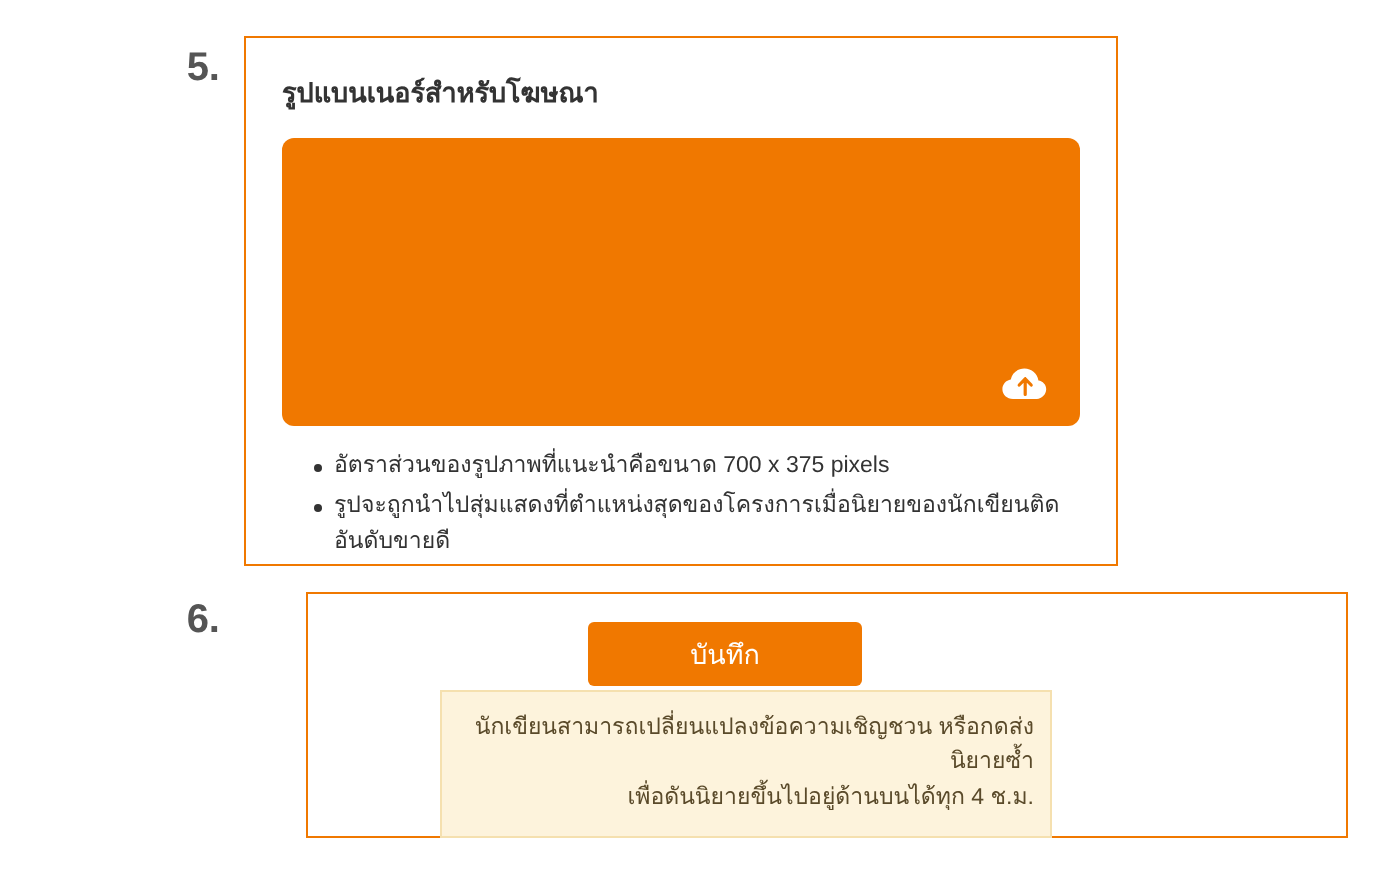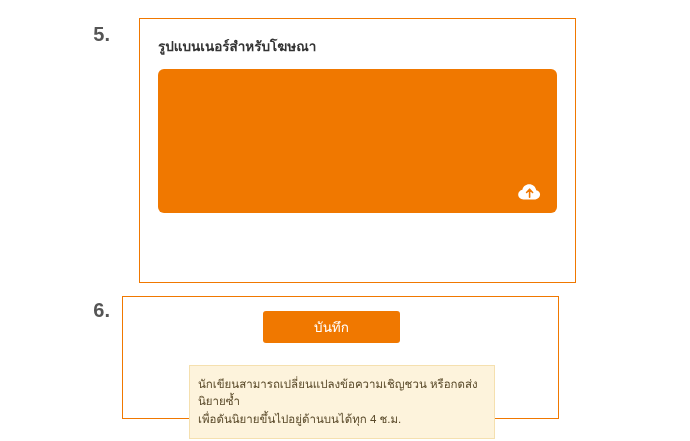--- a/index.html
+++ b/index.html
@@ -43,21 +43,20 @@
     left: 80px;
     top: 18px;
   }
   #step5 .step-number {
     margin-top: 6px;
   }
   #panel5 {
     width: 437px;
     height: 265px;
     padding: 14px 18px 0 18px;
-    margin-left: 17px;
   }
   .panel-title {
     font-size: 13.5px;
     font-weight: bold;
     color: #333333;
     margin: 2px 0 12px 0;
   }
   .banner-dropzone {
     width: 100%;
     height: 144px;
@@ -98,24 +97,25 @@
 
   
   #step6 {
     left: 80px;
     top: 296px;
   }
   #step6 .step-number {
     margin-top: 4px;
   }
   #panel6 {
-    width: 437px;
+    width: 521px;
     height: 123px;
     padding: 0;
     position: relative;
+    margin-left: 31px;
   }
   .save-button {
     position: absolute;
     left: 140px;
     top: 14px;
     width: 137px;
     height: 32px;
     background: #F07800;
     color: #ffffff;
     font-size: 13.5px;
@@ -123,27 +123,27 @@
     border-radius: 3px;
     cursor: pointer;
     font-family: "Liberation Sans", sans-serif;
     display: flex;
     align-items: center;
     justify-content: center;
   }
   .note-box {
     position: absolute;
     left: 66px;
-    top: 68px;
+    top: 48px;
     width: 306px;
     padding: 10px 8px;
     background: #FDF3DC;
     border: 1px solid #F5E0AF;
     box-sizing: border-box;
-    text-align: left;
+    text-align: right;
     font-size: 11.5px;
     color: #5a4a2a;
     line-height: 1.5;
   }
   .note-line {
     display: block;
   }
 </style>
 </head>
 <body>
@@ -155,20 +155,24 @@
 
     <div class="banner-dropzone">
       <span class="upload-icon">
         <svg viewBox="0 0 26 22" width="26" height="22" aria-hidden="true">
           <path d="M6.5 18.5C3.5 18.5 1.2 16.3 1.2 13.6c0-2.4 1.8-4.4 4.2-4.8C6 5.6 8.8 3.3 12.2 3.3c3.6 0 6.6 2.6 7 6 2.2 0.3 3.9 2.1 3.9 4.3 0 2.5-2.1 4.6-4.7 4.9H6.5z" fill="#ffffff"></path>
           <path d="M12.6 16.2V9.2M12.6 8.4l-3 3.1M12.6 8.4l3 3.1" stroke="#F07800" stroke-width="1.6" fill="none" stroke-linecap="round" stroke-linejoin="round"></path>
         </svg>
       </span>
     </div>
 
+    <ul class="bullets">
+      <li>อัตราส่วนของรูปภาพที่แนะนำคือขนาด 700 x 375 pixels</li>
+      <li>รูปจะถูกนำไปสุ่มแสดงที่ตำแหน่งสุดของโครงการเมื่อนิยายของนักเขียนติดอันดับขายดี</li>
+    </ul>
   </div>
 </div>
 
 <div class="step-block" id="step6">
   <div class="step-number">6.</div>
   <div class="panel" id="panel6">
     <button class="save-button">บันทึก</button>
     <div class="note-box">
       <span class="note-line">นักเขียนสามารถเปลี่ยนแปลงข้อความเชิญชวน หรือกดส่งนิยายซ้ำ</span>
       <span class="note-line">เพื่อดันนิยายขึ้นไปอยู่ด้านบนได้ทุก 4 ช.ม.</span>

